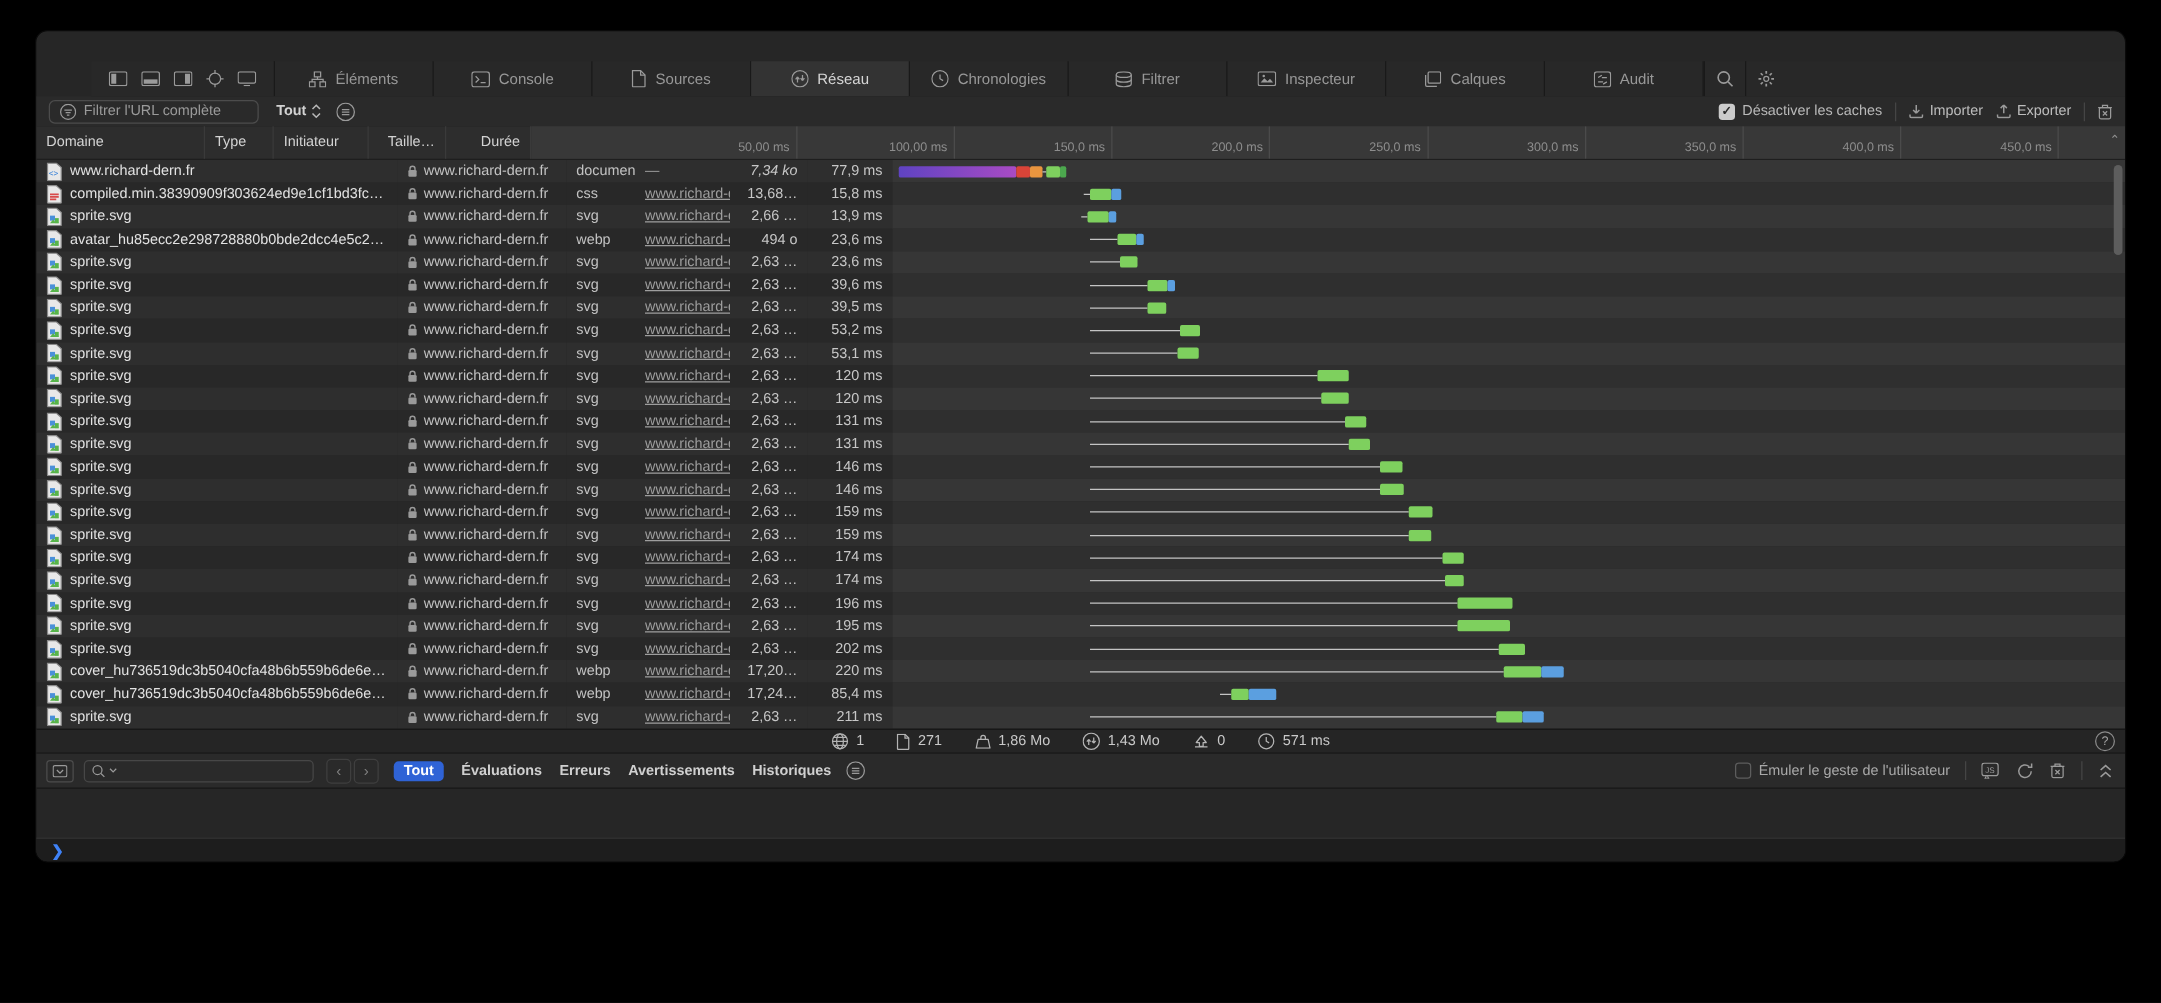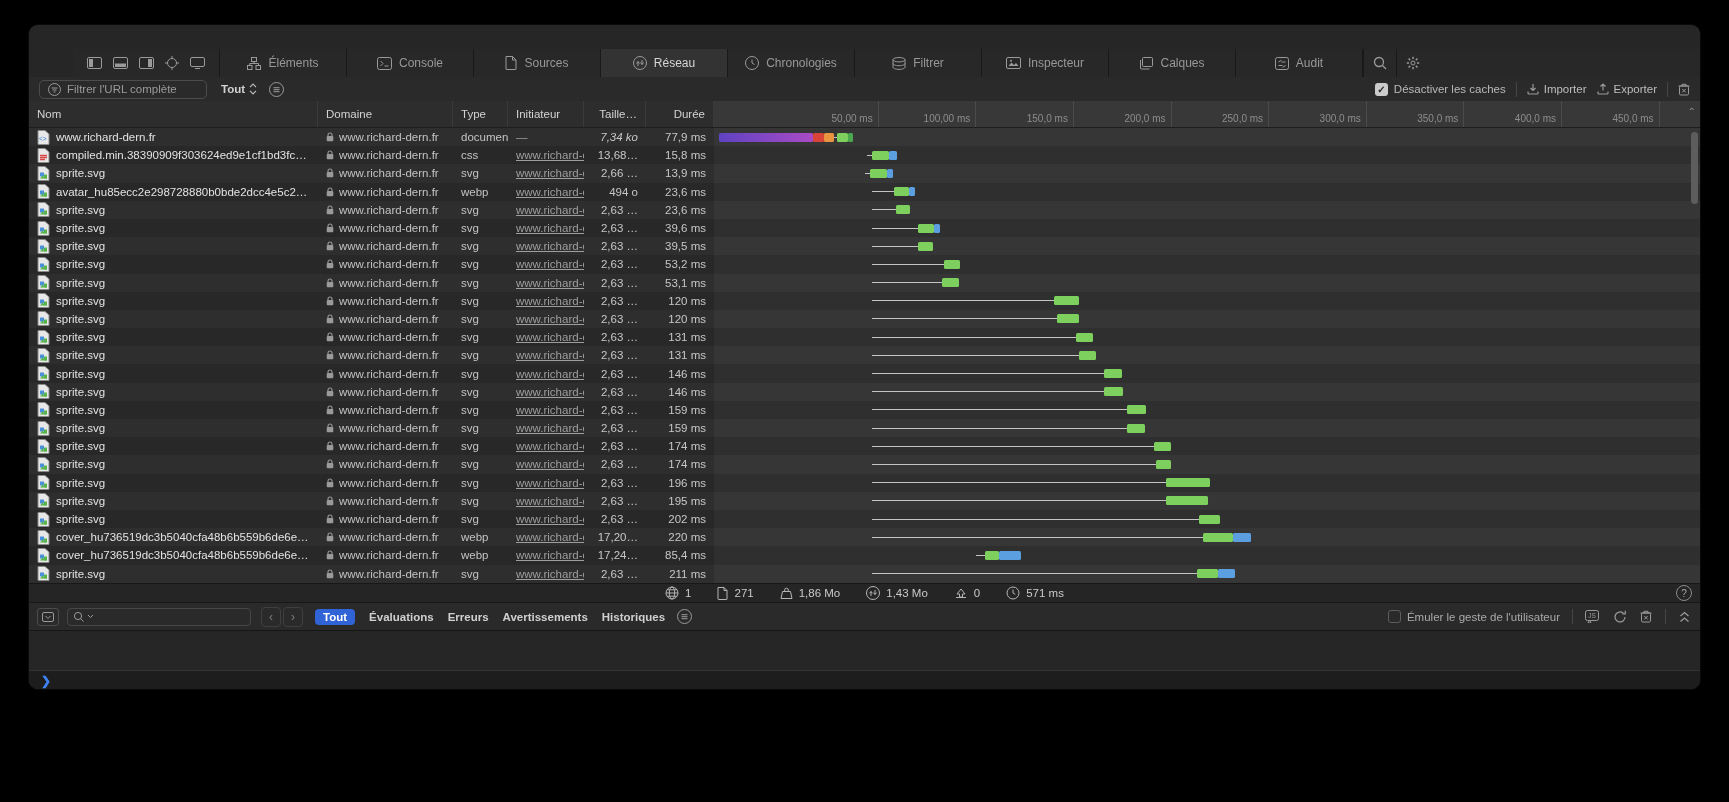--- a/index.html
+++ b/index.html
@@ -305,23 +305,20 @@
             <rect x="1.5" y="3" width="9" height="9" rx="1.2" stroke="#9a9a9a"></rect>
             <path d="M0.5 3h11M4 3V1.3h4V3" stroke="#9a9a9a"></path>
             <path d="M4.3 6l3.4 3.4M7.7 6l-3.4 3.4" stroke="#9a9a9a"></path>
           </svg>
         </div>
     </div>
   </div>
 
   <div class="nettable">
     <div class="thead" id="thead">
-        <div class="hc" style="width: 289px; flex: 0 0 289px;">
-          <span>Nom</span>
-        </div>
         <div class="hc" style="width: 135px; flex: 0 0 135px;">
           <span>Domaine</span>
         </div>
         <div class="hc" style="width: 55px; flex: 0 0 55px;">
           <span>Type</span>
         </div>
         <div class="hc" style="width: 76px; flex: 0 0 76px;">
           <span>Initiateur</span>
         </div>
         <div class="hc r" style="width: 62px; flex: 0 0 62px;">

